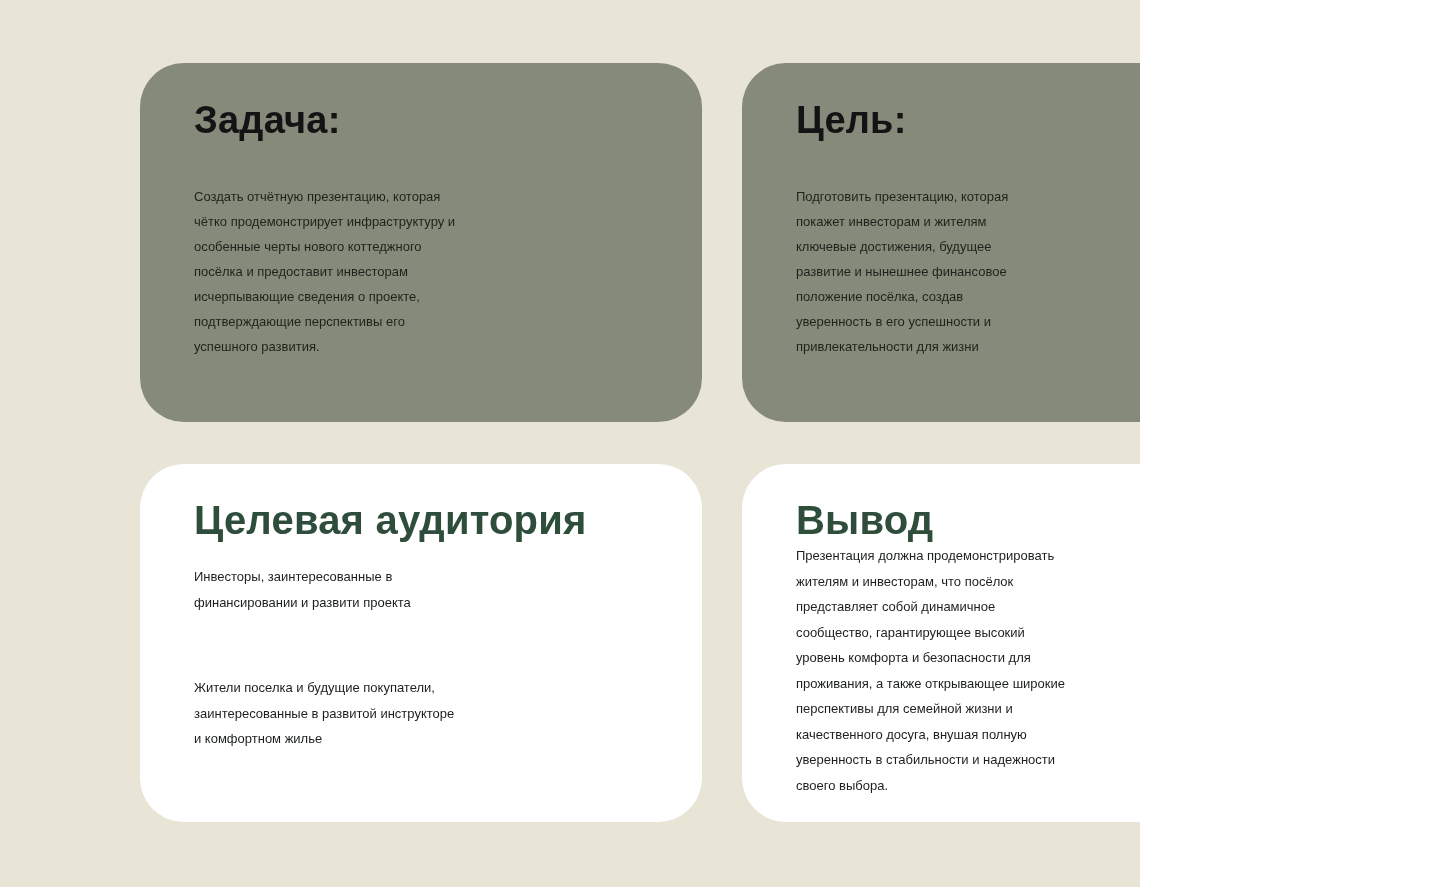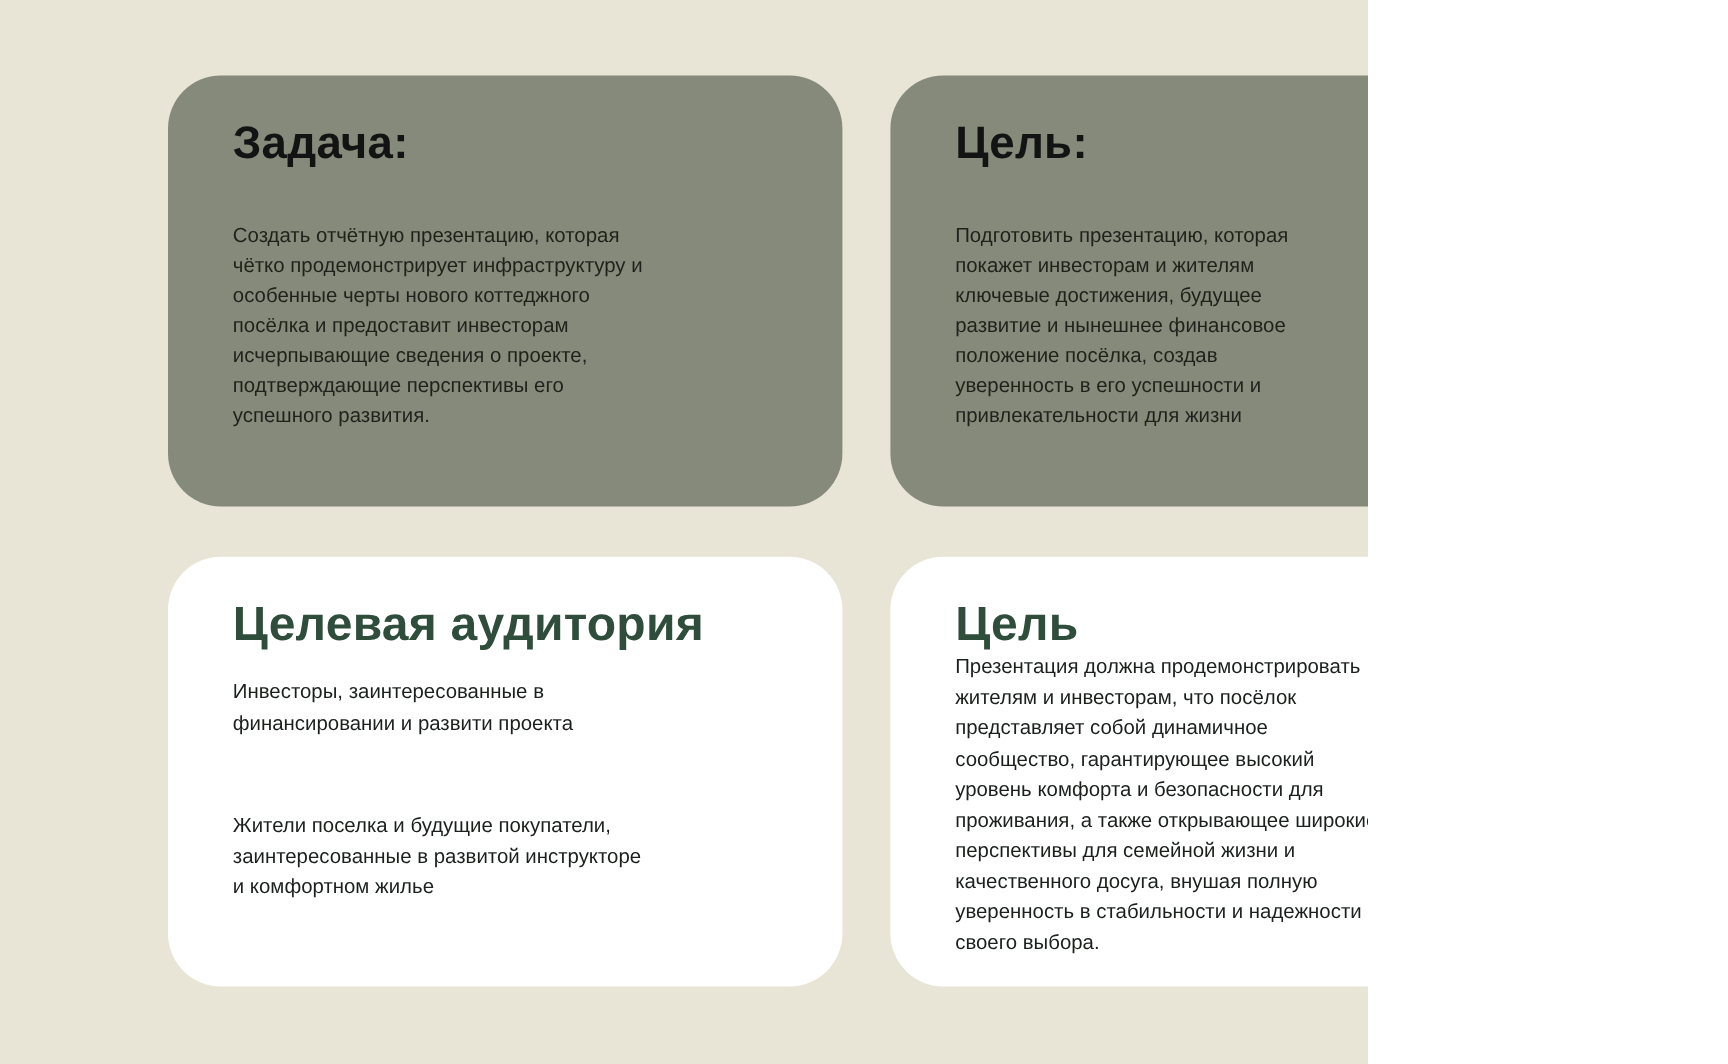--- a/index.html
+++ b/index.html
@@ -32,21 +32,21 @@
     line-height: 1.15;
     letter-spacing: 0.2px;
     color: #131313;
   }
   .card-title--green {
     color: #2f4d3b;
     font-size: 40px;
   }
   .card-body {
     margin: 0;
-    font-size: 17px;
+    font-size: 13px;
     line-height: 25px;
     white-space: pre-line;
     color: #1f221b;
   }
   .card--olive .card-body { margin-top: 41px; }
   .card--white .card-body { color: #1b201d; line-height: 25.5px; }
 
   .card--audience .card-body--first  { margin-top: 21px; }
   .card--audience .card-body--second { margin-top: 60px; }
   .card--conclusion .card-body       { }
@@ -81,21 +81,21 @@
     <p class="card-body">Подготовить  презентацию, которая
 покажет инвесторам и жителям
 ключевые достижения, будущее
 развитие и нынешнее финансовое
 положение посёлка, создав
 уверенность в его успешности и
 привлекательности для жизни</p>
   </section>
 
   <section class="card card--white card--conclusion">
-    <h2 class="card-title card-title--green">Цель</h2>
+    <h2 class="card-title card-title--green">Вывод</h2>
     <p class="card-body">Презентация должна продемонстрировать
 жителям и инвесторам, что посёлок
 представляет собой динамичное
 сообщество, гарантирующее высокий
 уровень комфорта и безопасности для
 проживания, а также открывающее широкие
 перспективы для семейной жизни и
 качественного досуга, внушая полную
 уверенность в стабильности и надежности
 своего выбора.</p>

